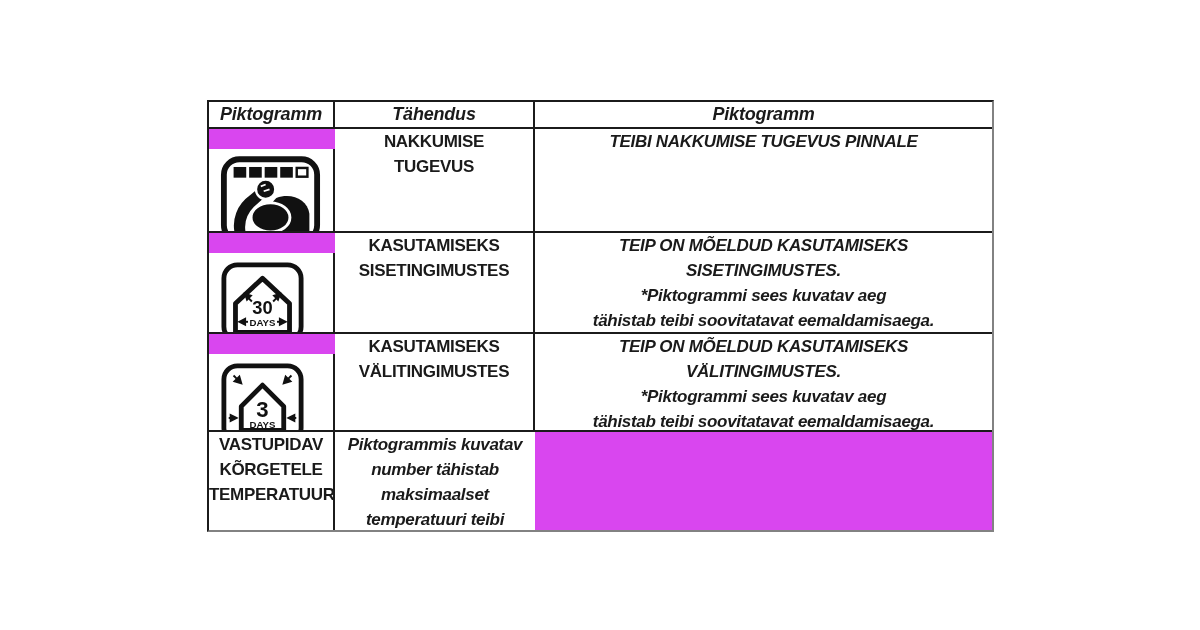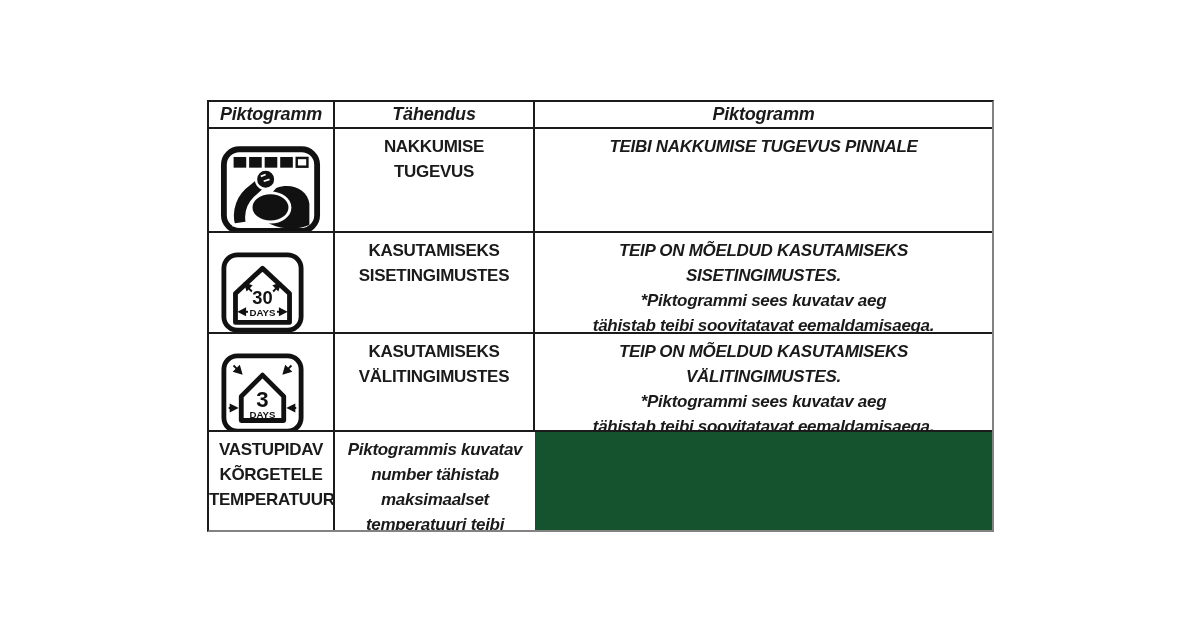--- a/index.html
+++ b/index.html
@@ -12,45 +12,45 @@
   }
   .tbl{
     position:absolute;left:207px;top:100px;
     display:grid;
     grid-template-columns:126px 200px 457px;
     grid-template-rows:27px 104px 101px 98px 98px;
     border-top:2px solid #1b1b1b;
     border-left:2px solid #1b1b1b;
     border-right:2px solid #828282;
     border-bottom:2px solid #828282;
-    background:#14532d;
+    background:#d946ef;
   }
   .cell{
     box-sizing:border-box;
     border-right:2px solid #1b1b1b;
     border-bottom:2px solid #1b1b1b;
     background:#fff;
     overflow:hidden;
   }
   .last-col{border-right:none;font-style:italic;}
   .last-row{border-bottom:none;}
   .c-head{
     display:flex;align-items:center;justify-content:center;
     font-style:italic;font-weight:700;font-size:18px;
     letter-spacing:-0.2px;
   }
   .c-pic{
-    padding:16px 0 0 11px;
+    padding:6px 0 0 11px;
+    margin-top:20px;
   }
   .c-txt{
     text-align:center;
     font-weight:700;font-size:17px;line-height:25px;
     letter-spacing:-0.3px;
     white-space:pre-line;
-    padding-top:5px;
   }
   .ico{display:block;}
   .ico text{font-family:"Liberation Sans", sans-serif;font-weight:700;fill:#111;}
 </style>
 </head>
 <body>
 
 <div class="tbl">
 
   <div class="cell c-head">Piktogramm</div>

